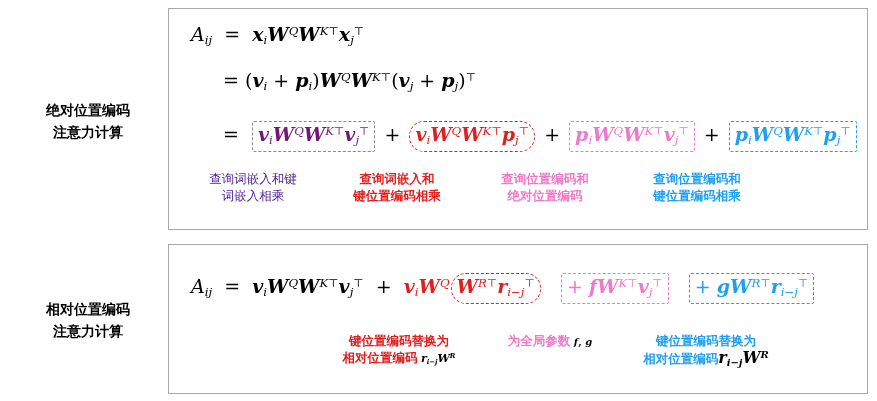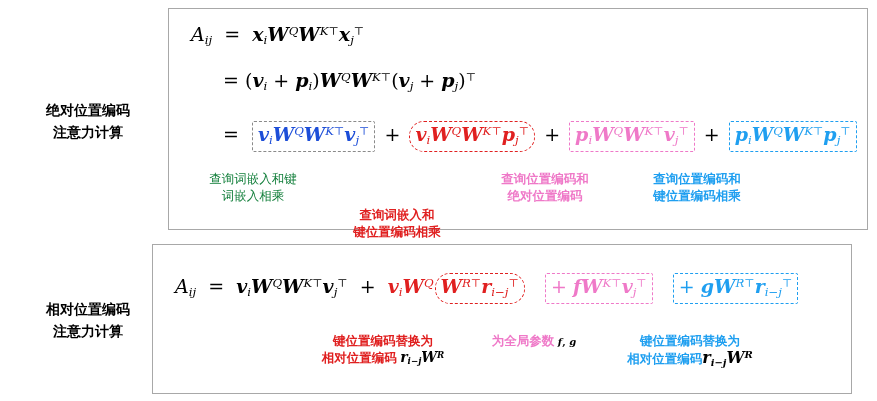--- a/index.html
+++ b/index.html
@@ -46,21 +46,21 @@
     position: absolute;
     left: 168px; top: 4px;
     width: 700px; height: 222px;
     padding: 12px 14px;
   }
   
   #section-relative { left: 0px; top: 240px; width: 877px; height: 158px; }
   #section-relative .sec-label { position: absolute; left: 8px; top: 58px; }
   #box-relative {
     position: absolute;
-    left: 152px; top: 4px;
+    left: 168px; top: 4px;
     width: 700px; height: 150px;
     padding: 12px 14px;
   }
 
   
   .math {
     font-family: "DejaVu Serif", serif;
     font-size: 19px;
     color: #000;
     white-space: nowrap;
@@ -87,42 +87,42 @@
   #eq-line3 { left: 54px;  top: 112px; }
 
   
   .term {
     display: inline-block;
     padding: 3px 5px 4px 5px;
     border: 1.6px dashed #888;
     border-radius: 2px;
     margin: 0 1px;
   }
-  .t-gray   { border-color: #8a8a8a; color: #1d4ed8; }
+  .t-gray   { border-color: #8a8a8a; color: #701a75; }
   .t-red    { border-color: #e02020; color: #e02020; border-radius: 15px; }
   .t-pink   { border-color: #ef79c8; color: #ef79c8; }
   .t-blue   { border-color: #1f9ff0; color: #1f9ff0; }
   .plus { display: inline-block; padding: 0 2px; color: #000; }
 
   
   .caption {
     position: absolute;
     font-family: "Liberation Sans", sans-serif;
     font-size: 12.5px;
     line-height: 17px;
     text-align: center;
     white-space: normal;
   }
-  .c-gray { color: #15803d; }
+  .c-gray { color: #4c1d95; }
   .c-red  { color: #e02020; font-weight: 600; }
   .c-pink { color: #ef79c8; font-weight: 600; }
   .c-blue { color: #1f9ff0; font-weight: 600; }
 
   #cap1 { left: 16px;  top: 162px; width: 136px; }
-  #cap2 { left: 156px; top: 162px; width: 144px; margin-top: 36px; }
+  #cap2 { left: 156px; top: 162px; width: 144px; }
   #cap3 { left: 304px; top: 162px; width: 144px; }
   #cap4 { left: 452px; top: 162px; width: 152px; }
 
   
   #req-line { left: 22px; top: 28px; }
   #rcap1 { left: 150px; top: 88px; width: 160px; }
   #rcap2 { left: 312px; top: 88px; width: 138px; }
   #rcap3 { left: 452px; top: 88px; width: 170px; }
   .rcap-l2 { display: block; }
 </style>
@@ -209,21 +209,21 @@
           <span>+&nbsp;</span><span class="bi">f</span><span class="bi">W</span><sup>K</sup><span class="tpose">⊤</span><span class="bi">v</span><sub>j</sub><span class="tpose">⊤</span>
         </span>
         <span>&nbsp;</span>
         <span class="term t-blue">
           <span>+&nbsp;</span><span class="bi">g</span><span class="bi">W</span><sup>R</sup><span class="tpose">⊤</span><span class="bi">r</span><sub>i−j</sub><span class="tpose">⊤</span>
         </span>
       </div>
 
       <div class="caption c-red" id="rcap1">
         <span class="rcap-l2">键位置编码替换为</span>
-        <span class="rcap-l2">相对位置编码 <span class="math" style="font-size:14px;"><span class="bi">r</span><sub>i−j</sub><span class="bi">W</span><sup>R</sup></span></span>
+        <span class="rcap-l2">相对位置编码 <span class="math" style="font-size:11px;"><span class="bi">r</span><sub>i−j</sub><span class="bi">W</span><sup>R</sup></span></span>
       </div>
 
       <div class="caption c-pink" id="rcap2">
         <span class="rcap-l2">为全局参数 <span class="math" style="font-size:10px;"><span class="bi">f</span>,&nbsp;<span class="bi">g</span></span></span>
       </div>
 
       <div class="caption c-blue" id="rcap3">
         <span class="rcap-l2">键位置编码替换为</span>
         <span class="rcap-l2">相对位置编码<span class="math" style="font-size:16px;"><span class="bi">r</span><sub>i−j</sub><span class="bi">W</span><sup>R</sup></span></span>
       </div>

